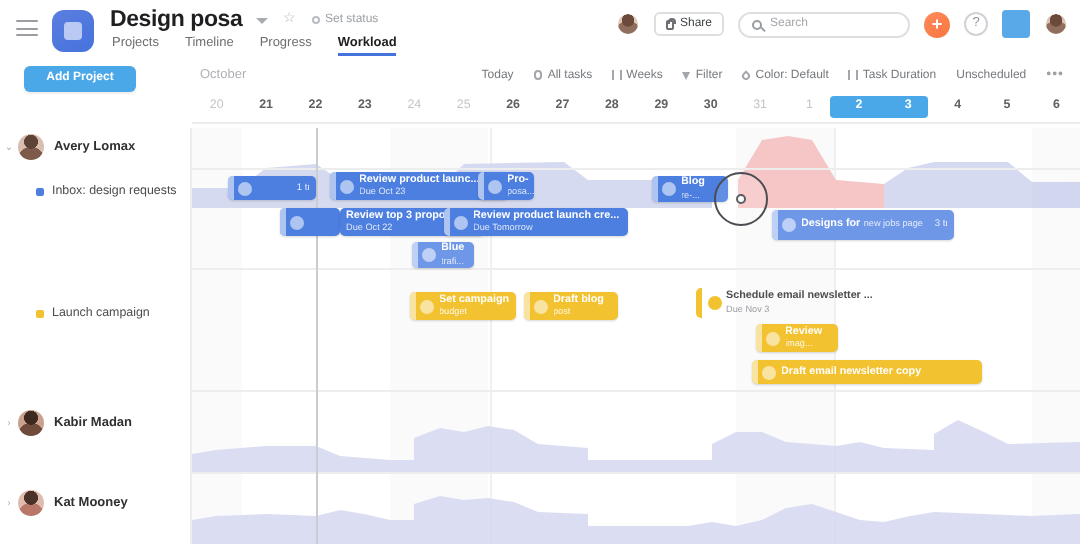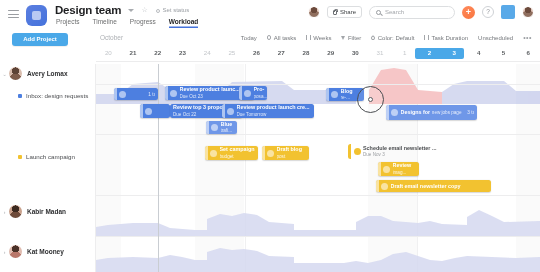--- a/index.html
+++ b/index.html
@@ -143,21 +143,21 @@
         <i></i>
         <i></i>
         <i></i>
       </div>
 
     <div class="proj-logo">
         <div class="sq"></div>
       </div>
 
     <div class="title-block">
-      <span class="proj-title">Design team</span>
+      <span class="proj-title">Design posa</span>
       <span class="chev-down"></span>
       <span class="star">☆</span>
       <span class="setstatus"><span class="ring"></span><span>Set status</span></span>
     </div>
 
     <div class="tabs">
       <div class="tab">Projects</div>
       <div class="tab">Timeline</div>
       <div class="tab">Progress</div>
       <div class="tab active">Workload</div>

